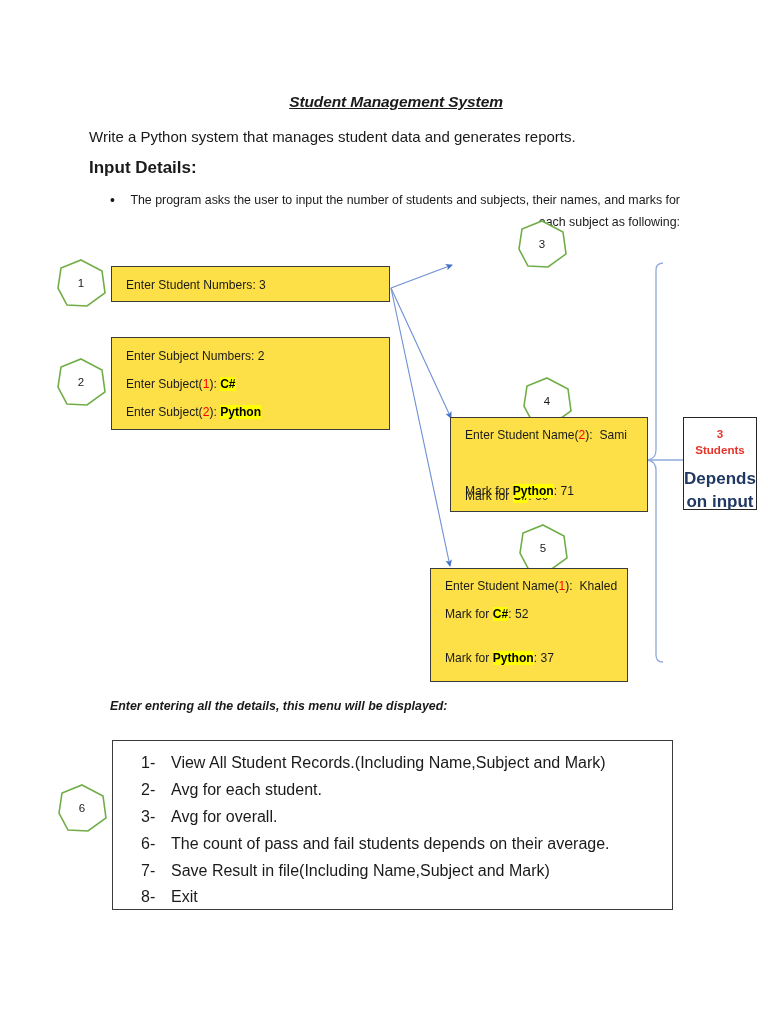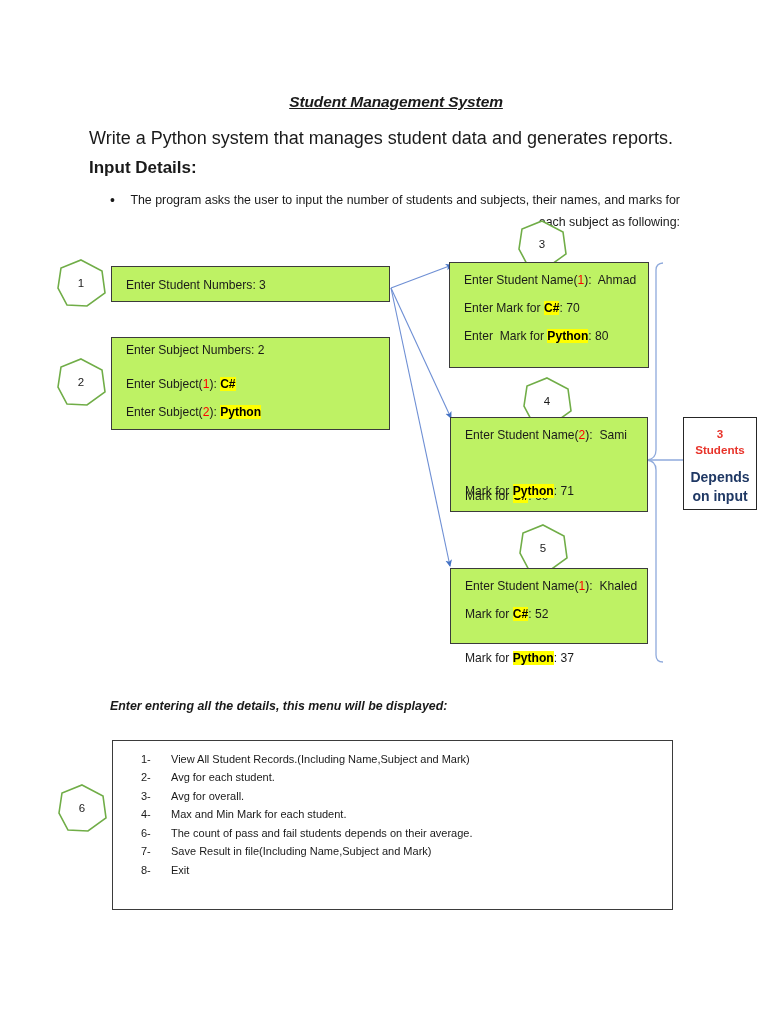--- a/index.html
+++ b/index.html
@@ -31,21 +31,21 @@
     font-size: 15.5px;
     font-weight: bold;
     font-style: italic;
     letter-spacing: -0.1px;
     text-decoration: underline;
   }
   .intro-line {
     position: absolute;
     left: 89px;
     top: 128px;
-    font-size: 18px;
+    font-size: 15px;
   }
   .section-head {
     position: absolute;
     left: 89px;
     top: 158px;
     font-size: 17px;
     font-weight: bold;
   }
   .bullet-block {
     position: absolute;
@@ -66,21 +66,21 @@
     display: block;
     margin-left: 20px;
     text-align: right;
   }
 
   
   .box {
     position: absolute;
     box-sizing: border-box;
     border: 1.6px solid #3b3b3b;
-    background: #bef264;
+    background: #fde047;
     font-size: 12.1px;
     color: #1a1a1a;
   }
   .box .line {
     position: absolute;
     white-space: pre;
     left: 14px;
   }
 
   
@@ -120,21 +120,21 @@
   }
   .callout .red {
     color: #E8332A;
     font-weight: bold;
     font-size: 11.6px;
     line-height: 1.35;
   }
   .callout .navy {
     color: #1F3864;
     font-weight: bold;
-    font-size: 14px;
+    font-size: 17px;
     line-height: 1.35;
     margin-top: 11px;
   }
 
   
   .menu-caption {
     position: absolute;
     left: 110px;
     top: 699px;
     font-size: 12.4px;
@@ -148,21 +148,21 @@
     width: 561px;
     height: 170px;
     box-sizing: border-box;
     border: 1.6px solid #3b3b3b;
     background: #ffffff;
   }
   .menu-list {
     position: absolute;
     left: 28px;
     top: 9px;
-    font-size: 11px;
+    font-size: 16px;
     line-height: 1.68;
   }
   .menu-item { display: block; white-space: pre; }
   .menu-item .mnum {
     display: inline-block;
     width: 30px;
   }
 
   
   .overlay {
@@ -243,38 +243,33 @@
       <polygon points="26,2 47,13 50,35 32,48 12,47 3,30 6,10" fill="#ffffff" stroke="#70AD47" stroke-width="1.6"></polygon>
     </svg>
     <span class="num">6</span>
   </div>
 
   <div class="box" style="left:111px; top:266px; width:279px; height:36px;">
     <span class="line" style="top:11px;">Enter Student Numbers: 3</span>
   </div>
 
   <div class="box" style="left:111px; top:337px; width:279px; height:93px;">
-    <span class="line" style="top:5px;text-align:right;">Enter Subject Numbers: 2</span>
+    <span class="line" style="top:11px;text-align:right;">Enter Subject Numbers: 2</span>
     <span class="line" style="top:39px;"><span>Enter Subject(</span><span class="redidx">1</span><span>): </span><span class="hl">C#</span></span>
     <span class="line" style="top:67px;"><span>Enter Subject(</span><span class="redidx">2</span><span>): </span><span class="hl">Python</span></span>
   </div>
 
-  <div class="box" style="left:449px; top:262px; width:200px; height:106px;">
-    <span class="line" style="top:10px;"><span>Enter Student Name(</span><span class="redidx">1</span><span>):  </span><span>Ahmad</span></span>
-    <span class="line" style="top:38px;"><span>Enter Mark for </span><span class="hl">C#</span><span>: 70</span></span>
-    <span class="line" style="top:66px;"><span>Enter  Mark for </span><span class="hl">Python</span><span>: 80</span></span>
-  </div>
 
   <div class="box" style="left:450px; top:417px; width:198px; height:95px;">
     <span class="line" style="top:10px;"><span>Enter Student Name(</span><span class="redidx">2</span><span>):  </span><span>Sami</span></span>
     <span class="line" style="top:24px;margin-top:47px;"><span>Mark for </span><span class="hl">C#</span><span>: 60</span></span>
     <span class="line" style="top:66px;"><span>Mark for </span><span class="hl">Python</span><span>: 71</span></span>
   </div>
 
-  <div class="box" style="left:450px; top:568px; width:198px; height:76px;">
+  <div class="box" style="left:430px; top:568px; width:198px; height:114px;">
     <span class="line" style="top:10px;"><span>Enter Student Name(</span><span class="redidx">1</span><span>):  </span><span>Khaled</span></span>
     <span class="line" style="top:38px;"><span>Mark for </span><span class="hl">C#</span><span>: 52</span></span>
     <span class="line" style="top:66px;margin-top:16px;"><span>Mark for </span><span class="hl">Python</span><span>: 37</span></span>
   </div>
 
   <div class="callout" style="left:683px; top:417px; width:74px; height:93px;">
     <div class="red">
       <div>3</div>
       <div>Students</div>
     </div>
@@ -284,20 +279,19 @@
     </div>
   </div>
 
   <div class="menu-caption">Enter entering all the details, this menu will be displayed:</div>
 
   <div class="menu-box">
     <div class="menu-list">
       <span class="menu-item"><span class="mnum">1-</span><span>View All Student Records.(Including Name,Subject and Mark)</span></span>
       <span class="menu-item"><span class="mnum">2-</span><span>Avg for each student.</span></span>
       <span class="menu-item"><span class="mnum">3-</span><span>Avg for overall.</span></span>
-      <span class="menu-item"><span class="mnum">4-</span><span>Max and Min Mark for each student.</span></span>
       <span class="menu-item"><span class="mnum">6-</span><span>The count of pass and fail students depends on their average.</span></span>
       <span class="menu-item"><span class="mnum">7-</span><span>Save Result in file(Including Name,Subject and Mark)</span></span>
       <span class="menu-item"><span class="mnum">8-</span><span>Exit</span></span>
     </div>
   </div>
 
 </div>
 
 </body></html>

